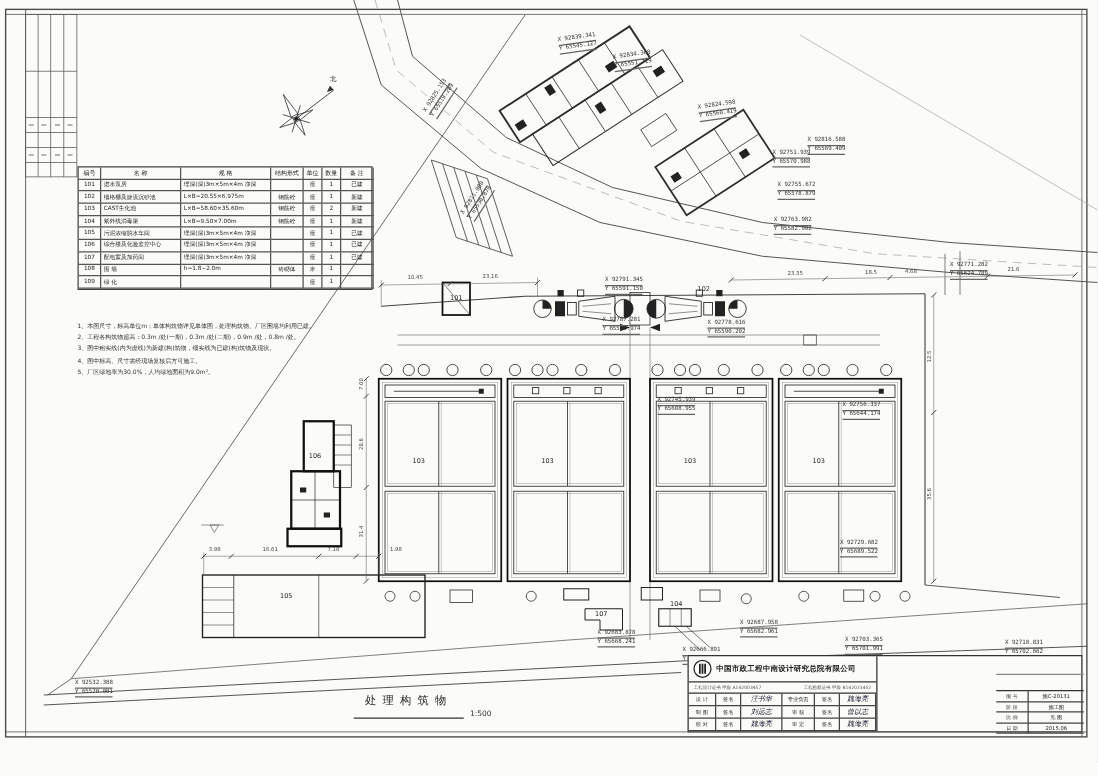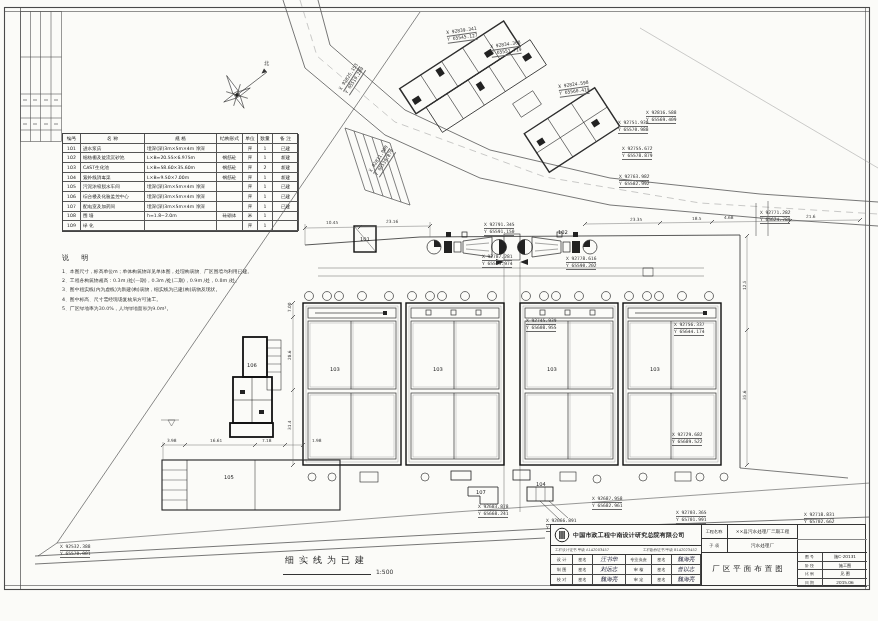--- a/index.html
+++ b/index.html
@@ -446,21 +446,20 @@
         <div class="qc c1">绿 化</div>
         <div class="qc c2"></div>
         <div class="qc c3"></div>
         <div class="qc c4">座</div>
         <div class="qc c5">1</div>
         <div class="qc c6"></div>
       </div>
   </div>
 
   <div class="notes">
-    <div class="notes-title">说 明</div>
     <div id="notes-list">
         <div class="note-line">1、本图尺寸，标高单位m；单体构筑物详见单体图，处理构筑物、厂区围墙均利用已建。</div>
         <div class="note-line">2、工程各构筑物超高：0.3m /处(一期)，0.3m /处(二期)，0.9m /处，0.8m /处。</div>
         <div class="note-line">3、图中粗实线(内为虚线)为新建(构)筑物，细实线为已建(构)筑物及现状。</div>
         <div class="note-line">4、图中标高、尺寸需经现场复核后方可施工。</div>
         <div class="note-line">5、厂区绿地率为30.0%，人均绿地面积为9.0m²。</div>
       </div>
   </div>
 
   <div id="coord-layer">
@@ -578,21 +577,21 @@
       <div class="slabel" style="left: 433px; top: 366px;">103</div>
       <div class="slabel" style="left: 547px; top: 366px;">103</div>
       <div class="slabel" style="left: 650px; top: 366px;">103</div>
       <div class="slabel" style="left: 536px; top: 481px;">104</div>
       <div class="slabel" style="left: 224px; top: 474px;">105</div>
       <div class="slabel" style="left: 247px; top: 362px;">106</div>
       <div class="slabel" style="left: 476px; top: 489px;">107</div>
     </div>
 
   <div class="ptitle">
-    <div class="ptitle-text">细实线为已建</div>
+    <div class="ptitle-text">处理构筑物</div>
     <div class="ptitle-rule">
       <span class="rule-line"></span>
       <span class="ptitle-scale">1:500</span>
     </div>
   </div>
 
   <div class="tb">
     <div class="tb-left">
       <div class="tb-co">
         <svg class="logo" width="16" height="16" viewBox="0 0 16 16">
@@ -621,31 +620,20 @@
           <div class="sg">签名</div>
           <div class="sg hand">曾以志</div>
           <div class="sg">校 对</div>
           <div class="sg">签名</div>
           <div class="sg hand">魏海亮</div>
           <div class="sg">审 定</div>
           <div class="sg">签名</div>
           <div class="sg hand">魏海亮</div>
         </div>
     </div>
-    <div class="tb-mid">
-      <div class="tb-row">
-        <span class="tb-lab">工程名称</span>
-        <span class="tb-val">××县污水处理厂二期工程</span>
-      </div>
-      <div class="tb-row">
-        <span class="tb-lab">子 项</span>
-        <span class="tb-val">污水处理厂</span>
-      </div>
-      <div class="tb-big">厂区平面布置图</div>
-    </div>
     <div class="tb-right">
       <div class="tb-rtop"></div>
       <div id="tb-fields">
           <div class="fl">图 号</div>
           <div class="fv">施C-20131</div>
           <div class="fl">阶 段</div>
           <div class="fv">施工图</div>
           <div class="fl">比 例</div>
           <div class="fv">见 图</div>
           <div class="fl">日 期</div>

